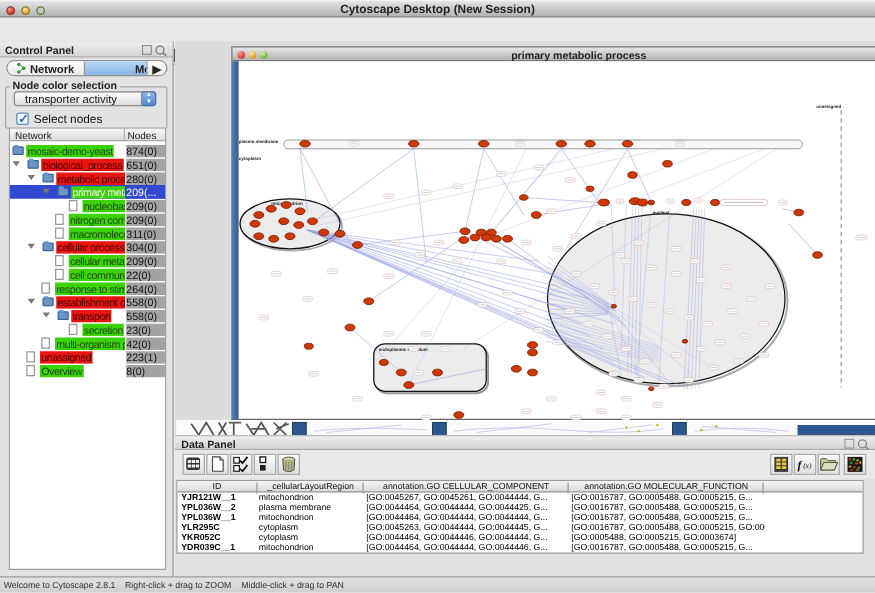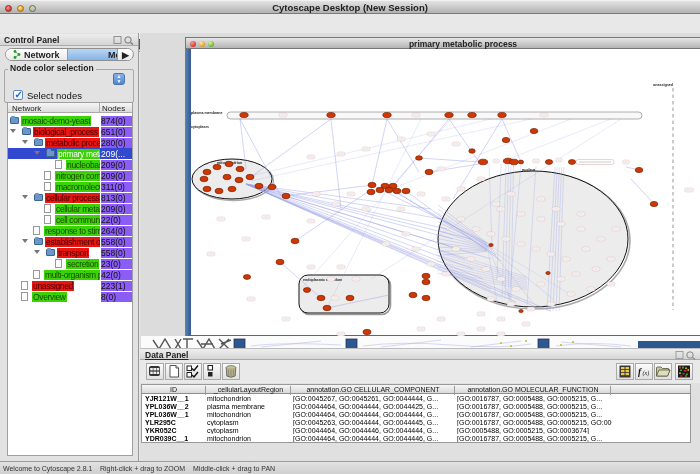--- a/index.html
+++ b/index.html
@@ -29,21 +29,21 @@
 #grouplbl{position:absolute;left:8px;top:30px;background:#e2e2e2;padding:0 2px;font-size:8.5px;font-weight:bold;color:#222;}
 #dropdown{position:absolute;left:11px;top:40px;width:114px;height:12px;border:1px solid #8a8a8a;border-radius:3px;background:linear-gradient(#ffffff,#dcdcdc);font-size:9px;color:#111;padding-left:8px;line-height:11px;}
 #dropbtn{position:absolute;left:113px;top:40px;width:12px;height:12px;border-radius:2px 3px 3px 2px;background:linear-gradient(#8ab4ea,#4f87d2);border:1px solid #4a74ac;color:#fff;font-size:5px;text-align:center;line-height:5px;}
 #checkbox{position:absolute;left:13px;top:57px;width:10px;height:10px;background:linear-gradient(#fff,#e8f0fa);border:1px solid #5c8ec9;border-radius:2px;}
 #checkbox:after{content:"✓";position:absolute;left:0.5px;top:-2.5px;font-size:10px;font-weight:bold;color:#2b64b4;}
 #chklbl{position:absolute;left:27px;top:57px;font-size:9.5px;color:#111;}
 #treebox{position:absolute;left:7px;top:69px;width:126px;height:354px;background:#fff;border:1px solid #9f9f9f;}
 #treehead{position:absolute;left:0;top:0;width:124px;height:10px;background:linear-gradient(#f6f6f6,#dcdcdc);border-bottom:1px solid #a9a9a9;font-size:8px;color:#222;}
 .trow{position:absolute;left:0;width:124px;height:11px;font-size:8.5px;letter-spacing:-0.35px;white-space:nowrap;overflow:hidden;}
 .trow .lbl{position:absolute;top:1px;padding:0 1px;line-height:10px;max-width:92px;overflow:hidden;white-space:nowrap;display:inline-block;}
-.trow .val{position:absolute;left:93px;top:1px;line-height:10px;color:#111;background:#8b5cf6;width:31px;letter-spacing:0;}
+.trow .val{position:absolute;left:93px;top:1px;line-height:10px;color:#111;background:#a3a3a3;width:31px;letter-spacing:0;}
 .green{background:#3bd306;color:#1c4a00;}
 .red{background:#e81511;color:#4d0000;}
 .arr{position:absolute;top:3px;width:0;height:0;border-left:3.5px solid transparent;border-right:3.5px solid transparent;border-top:4.5px solid #777;}
 .fold{position:absolute;top:2px;width:9px;height:7px;background:#6b96c8;border:1px solid #3c6490;border-radius:1px;}
 .fold:before{content:"";position:absolute;left:0px;top:-2px;width:4px;height:2px;background:#6b96c8;border-radius:1px 1px 0 0;}
 .file{position:absolute;top:1px;width:7px;height:9px;background:#fdfdfd;border:1px solid #999;}
 .selrow{background:#3248cf;}
 .selrow .val{color:#fff;background:#3248cf;}
 .selrow .green{color:#f4fff0;}
 
@@ -52,21 +52,21 @@
 #nwtitle{position:absolute;left:0;top:0;width:556px;height:12px;background:linear-gradient(180deg,#e6e6e6 0%,#cdcdcd 50%,#b4b4b4 100%);border:1px solid #777;}
 #nwtitle .t{position:absolute;top:0.5px;left:0;width:100%;text-align:center;font-size:8.5px;font-weight:bold;color:#222;}
 #nwborderL{position:absolute;left:0;top:12px;width:6px;height:287px;background:linear-gradient(90deg,#5d82b8,#33598f);}
 #nwborderR{position:absolute;left:551px;top:12px;width:5px;height:287px;background:linear-gradient(90deg,#5d82b8,#33598f);}
 #nwcanvas{position:absolute;left:6px;top:12px;width:545px;height:287px;background:#fff;border-bottom:1px solid #666;}
 
 #strip{position:absolute;left:1px;top:303px;width:559px;height:12px;background:#fbfbfb;overflow:hidden;}
 
 #dpanel{left:140px;top:348px;width:560px;height:113px;background:#e0e0e0;}
 #dphead{position:absolute;left:0;top:0;width:560px;height:12px;background:linear-gradient(#eeeeee,#d5d5d5);border-bottom:1px solid #a9a9a9;border-top:1px solid #bdbdbd;}
-#dphead .t{position:absolute;left:5px;top:1px;font-size:8.5px;font-weight:bold;color:#222;text-decoration:underline;}
+#dphead .t{position:absolute;left:5px;top:1px;font-size:8.5px;font-weight:bold;color:#222;}
 #dptools{position:absolute;left:0;top:12px;width:560px;height:23px;background:#e9e9e9;}
 .dpbtn{position:absolute;top:3px;width:18px;height:17px;background:linear-gradient(#fafafa,#e0e0e0);border:1px solid #aaa;}
 #dptable{position:absolute;left:1px;top:36px;width:550px;height:59px;background:#fff;border:1px solid #999;}
 #dtheader{position:absolute;left:0;top:0;width:548px;height:9px;background:linear-gradient(#f5f5f5,#dadada);border-bottom:1px solid #8e8e8e;font-size:7px;color:#111;}
 #dtheader .hc{position:absolute;top:0.5px;text-align:center;border-right:1px solid #9a9a9a;height:9px;}
 .drow{position:absolute;left:0;width:548px;height:8px;font-size:7px;color:#000;white-space:nowrap;}
 .drow .c{position:absolute;overflow:hidden;}
 .drow .c1{left:3px;width:60px;font-weight:bold;font-size:7px;}
 .drow .c2{left:65px;width:85px;}
 .drow .c3{left:151px;width:163px;}
@@ -216,20 +216,21 @@
           <circle cx="2" cy="1.5" r="1.4" fill="#2a9a2a"></circle>
           <circle cx="2" cy="7.5" r="1.4" fill="#2a9a2a"></circle>
           <circle cx="6" cy="4.5" r="1.4" fill="#2a9a2a"></circle>
           <path d="M2 1.5 L6 4.5 L2 7.5" fill="none" stroke="#2a9a2a" stroke-width="0.7"></path>
         </svg> Network</div>
     <div class="seg" id="tabmos">Mosaic</div>
     <div class="seg" id="tabarr">▶</div>
   </div>
   <div id="groupbox"></div>
   <div id="grouplbl">Node color selection</div>
+  <div id="dropdown">transporter activity</div>
   <div id="dropbtn">▲<br>▼</div>
   <div id="checkbox"></div>
   <div id="chklbl">Select nodes</div>
   <div id="treebox">
     <div id="treehead">
         <span style="position:absolute;left:4px;top:0.5px">Network</span>
         <span style="position:absolute;left:94px;top:0.5px">Nodes</span>
         <span style="position:absolute;left:91px;top:0;width:1px;height:10px;background:#b0b0b0"></span>
       </div>
     <div id="treerows">
@@ -268,21 +269,21 @@
         </div>
         <div class="trow " style="top:78px">
           <span class="file" style="left:36px"></span>
           <span class="lbl green" style="left:47px;max-width:45px">macromolecule</span>
           <span class="val">311(0)</span>
         </div>
         <div class="trow " style="top:89px">
           <span class="arr" style="left:14px"></span>
           <span class="fold" style="left:26px"></span>
           <span class="lbl red" style="left:37px;max-width:55px">cellular process</span>
-          <span class="val">813(0)</span>
+          <span class="val">304(0)</span>
         </div>
         <div class="trow " style="top:100px">
           <span class="file" style="left:36px"></span>
           <span class="lbl green" style="left:47px;max-width:45px">cellular metabo</span>
           <span class="val">209(0)</span>
         </div>
         <div class="trow " style="top:111px">
           <span class="file" style="left:36px"></span>
           <span class="lbl green" style="left:47px;max-width:45px">cell communicat</span>
           <span class="val">22(0)</span>

